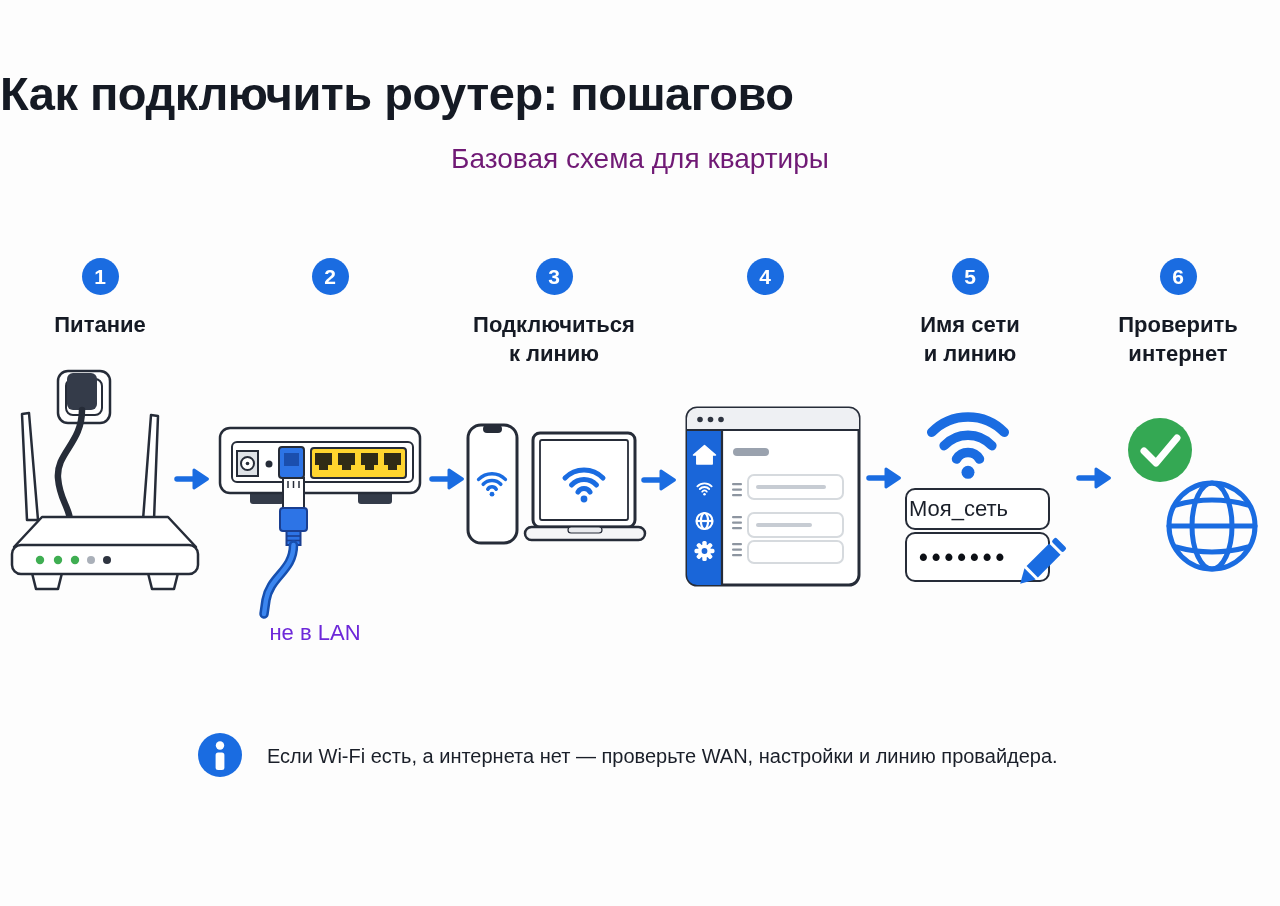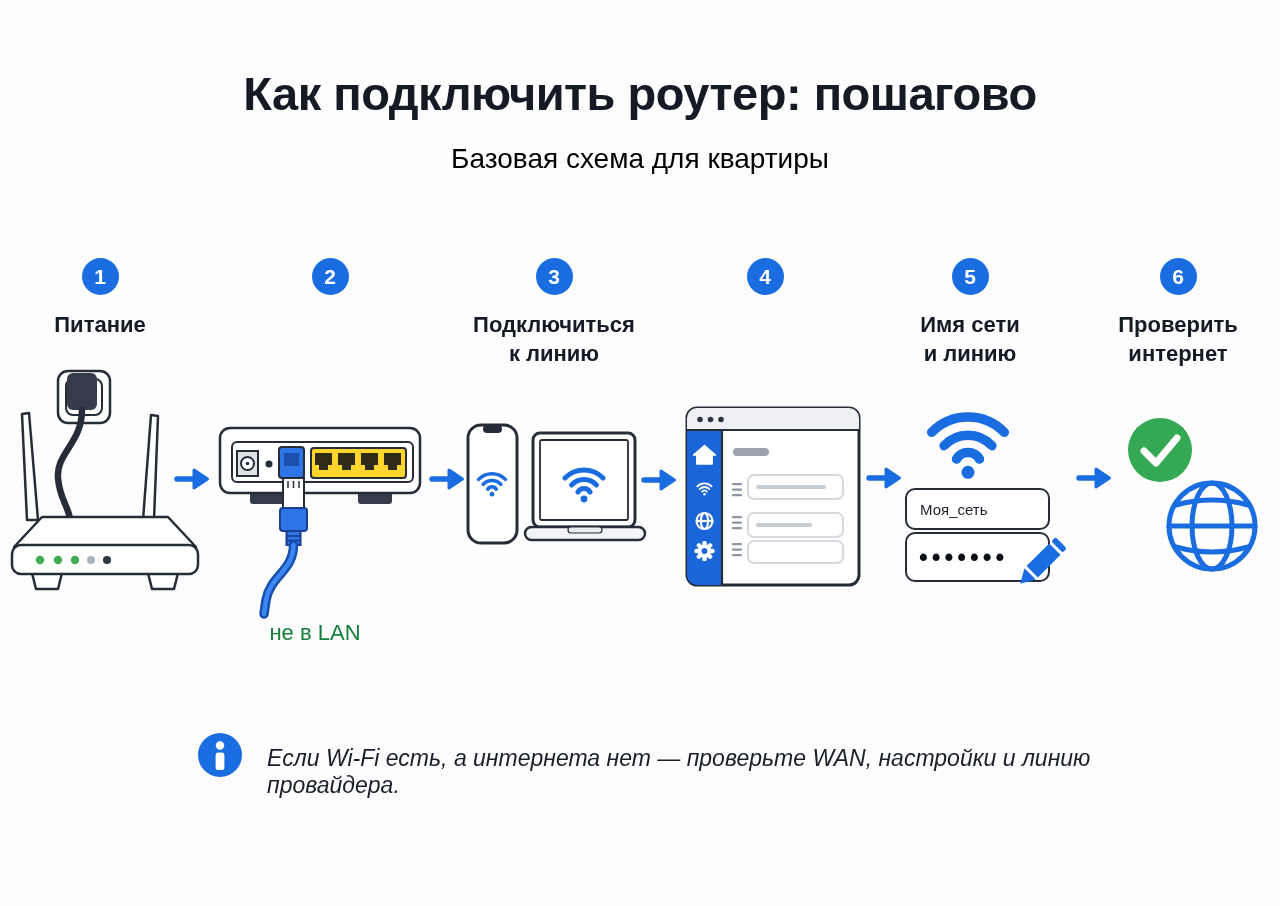--- a/index.html
+++ b/index.html
@@ -1,31 +1,31 @@
 <!DOCTYPE html>
 <html lang="ru"><head>
 <meta charset="utf-8">
 <style>
   html,body{margin:0;padding:0;background:#fdfdfd;}
   .canvas{position:relative;width:1280px;height:906px;background:#fdfdfd;overflow:hidden;
           font-family:"Liberation Sans",sans-serif;}
   .abs{position:absolute;}
-  .page-title{left:0;top:66px;width:1280px;text-align:center;font-size:47px;font-weight:bold;
+  .page-title{left:0;top:66px;width:1280px;font-size:47px;font-weight:bold;
               color:#151a24;letter-spacing:-0.5px;}
-  .page-subtitle{left:0;top:143px;width:1280px;text-align:center;font-size:28px;color:#000000;}
+  .page-subtitle{left:0;top:143px;width:1280px;text-align:center;font-size:28px;color:#701a75;}
   .step-col{top:258px;width:220px;text-align:center;}
   .step-badge{width:37px;height:37px;border-radius:50%;background:#1a6ce1;color:#ffffff;
               font-size:21px;font-weight:bold;line-height:37px;text-align:center;margin:0 auto;}
   .step-label{margin-top:16px;font-size:22px;font-weight:bold;color:#151a24;line-height:1.3;
               white-space:pre-line;}
-  .note-gray{font-size:22px;color:#15803d;text-align:center;}
+  .note-gray{font-size:22px;color:#6d28d9;text-align:center;}
   .field{background:#ffffff;border:2.5px solid #262c38;border-radius:10px;display:flex;align-items:center;}
-  .field-text{padding-left:13px;font-size:15px;color:#1a1f29;}
+  .field-text{padding-left:2px;font-size:22px;color:#1a1f29;}
   .field-dots{padding-left:12px;font-size:25px;font-weight:bold;letter-spacing:4px;color:#0c0f15;}
-  .footer-note{font-size:23px;color:#1a1f29;font-style:italic;}
+  .footer-note{font-size:20px;color:#1a1f29;}
   svg{display:block;}
 </style>
 </head>
 <body>
 
 <div class="canvas">
 
   <svg width="0" height="0" style="position:absolute" aria-hidden="true">
     <symbol id="sym-wifi" viewBox="0 0 48 44">
       <path d="M5,19 A26.5,26.5 0 0 1 43,19" fill="none" stroke="currentColor" stroke-width="5" stroke-linecap="round"></path>

